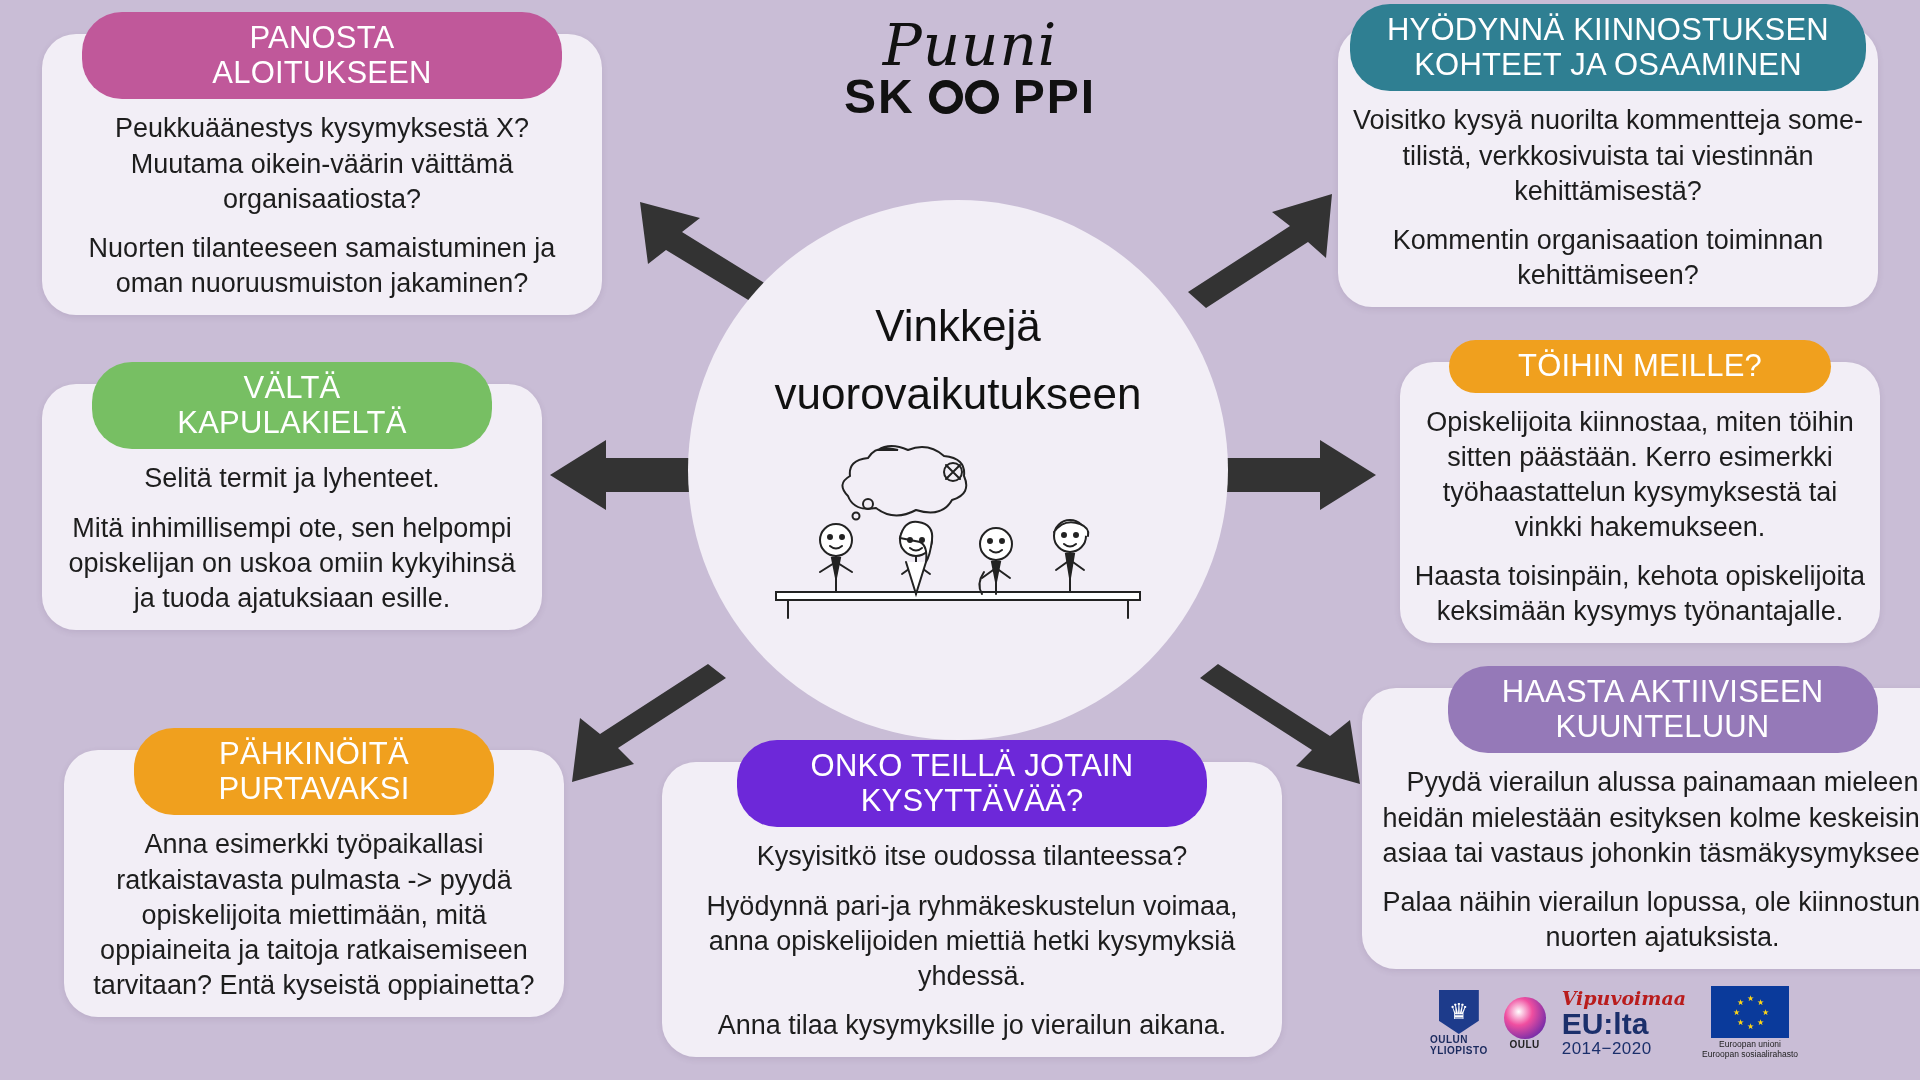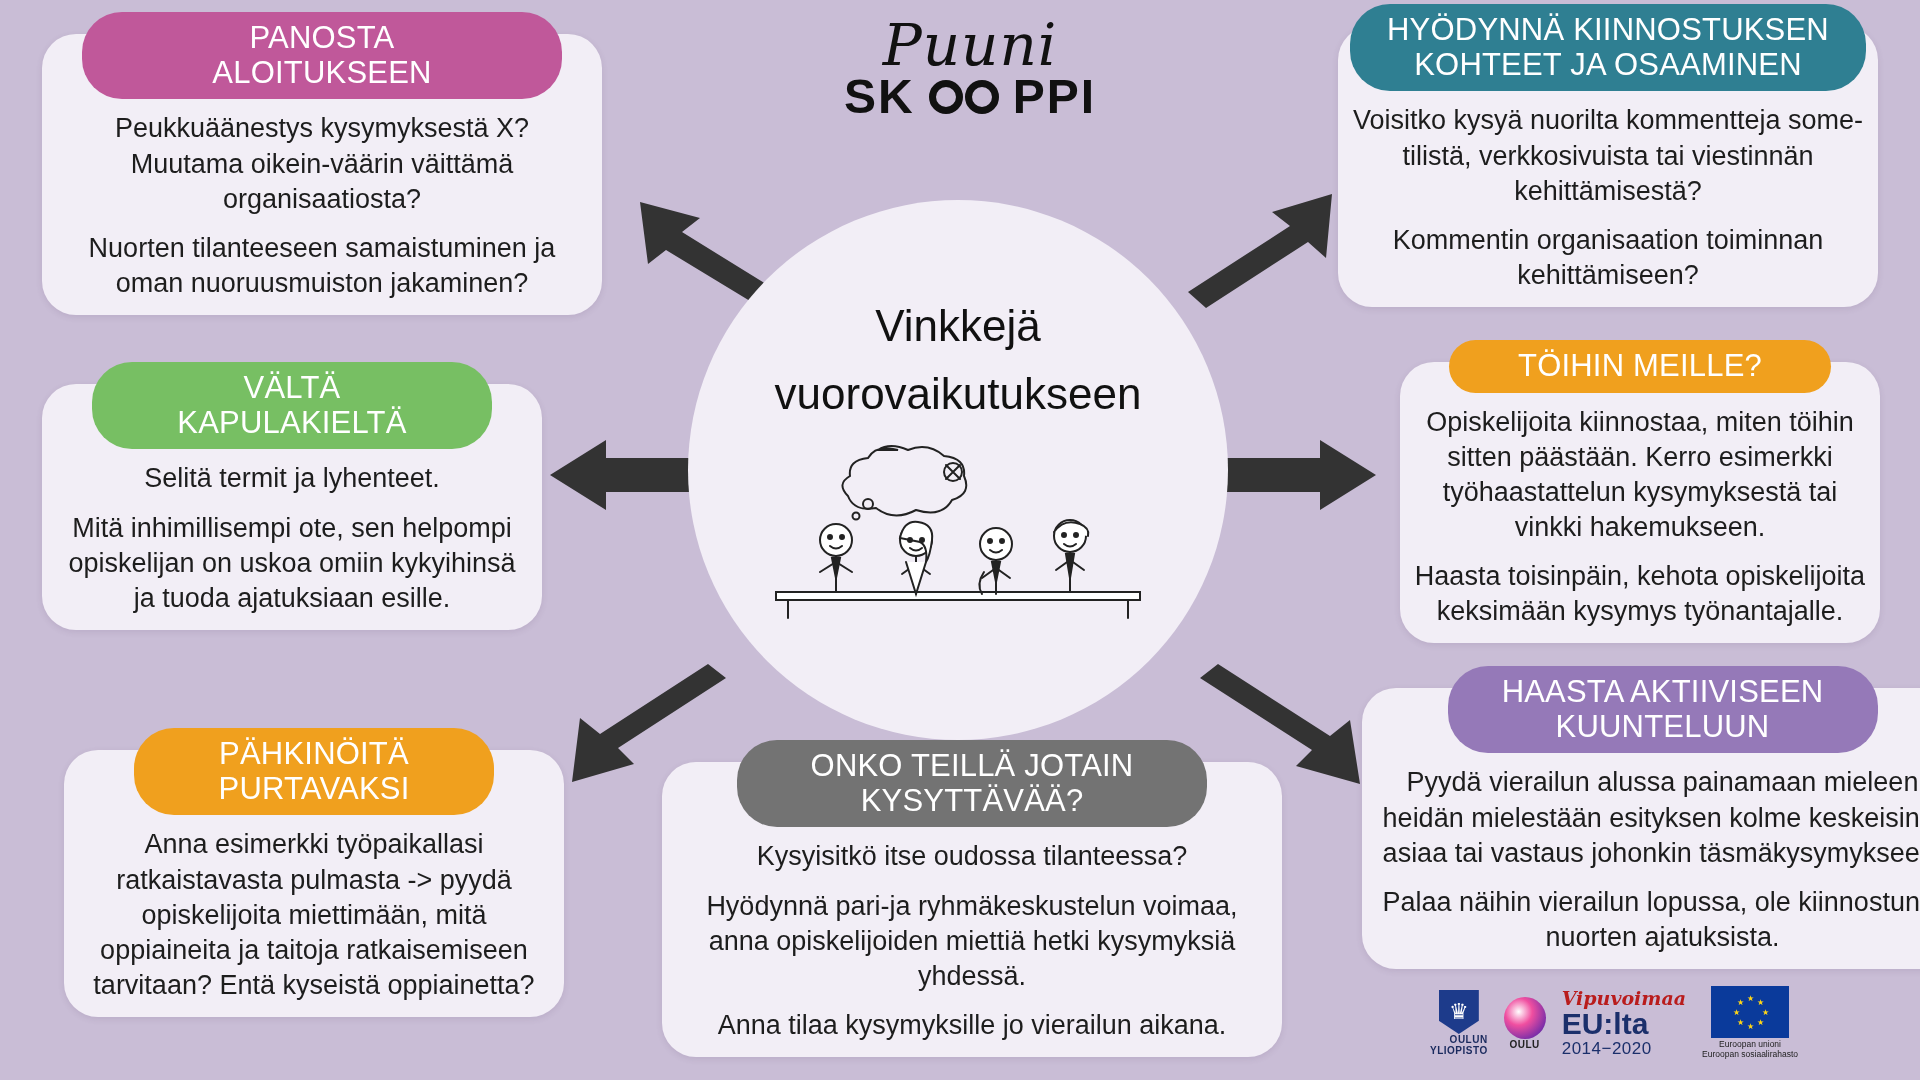--- a/index.html
+++ b/index.html
@@ -68,21 +68,21 @@
   #card-valta        { left: 42px;   top: 384px;  width: 500px; }
   #card-valta .pill  { width: 400px; margin-top: -22px; background: #77bf63; }
 
   #card-toihin       { left: 1400px; top: 362px;  width: 480px; }
   #card-toihin .pill { width: 382px; margin-top: -22px; background: #f0a01e; }
 
   #card-pahkinoita   { left: 44px;   top: 750px;  width: 500px; margin-left: 20px; }
   #card-pahkinoita .pill { width: 360px; margin-top: -22px; background: #f0a01e; }
 
   #card-onko         { left: 662px;  top: 762px;  width: 620px; }
-  #card-onko .pill   { width: 470px; margin-top: -22px; background: #737373; }
+  #card-onko .pill   { width: 470px; margin-top: -22px; background: #6d28d9; }
 
   #card-haasta       { left: 1362px; top: 688px;  width: 601px; }
   #card-haasta .pill { width: 430px; margin-top: -22px; background: #9579b8; }
 
   
   #center-circle {
     position: absolute;
     left: 688px;
     top: 200px;
     width: 540px;
@@ -163,21 +163,21 @@
     display: flex;
     flex-direction: column;
     align-items: center;
     justify-content: center;
     color: #1a2a5e;
   }
   .logo-caption {
     font-size: 10px;
     font-weight: bold;
     letter-spacing: 0.5px;
-    text-align: right;
+    text-align: left;
     line-height: 1.1;
   }
   .eu-flag {
     width: 78px; height: 52px;
     background: #0a3a9b;
     position: relative;
   }
   .eu-flag .stars {
     position: absolute;
     left: 50%; top: 50%;

